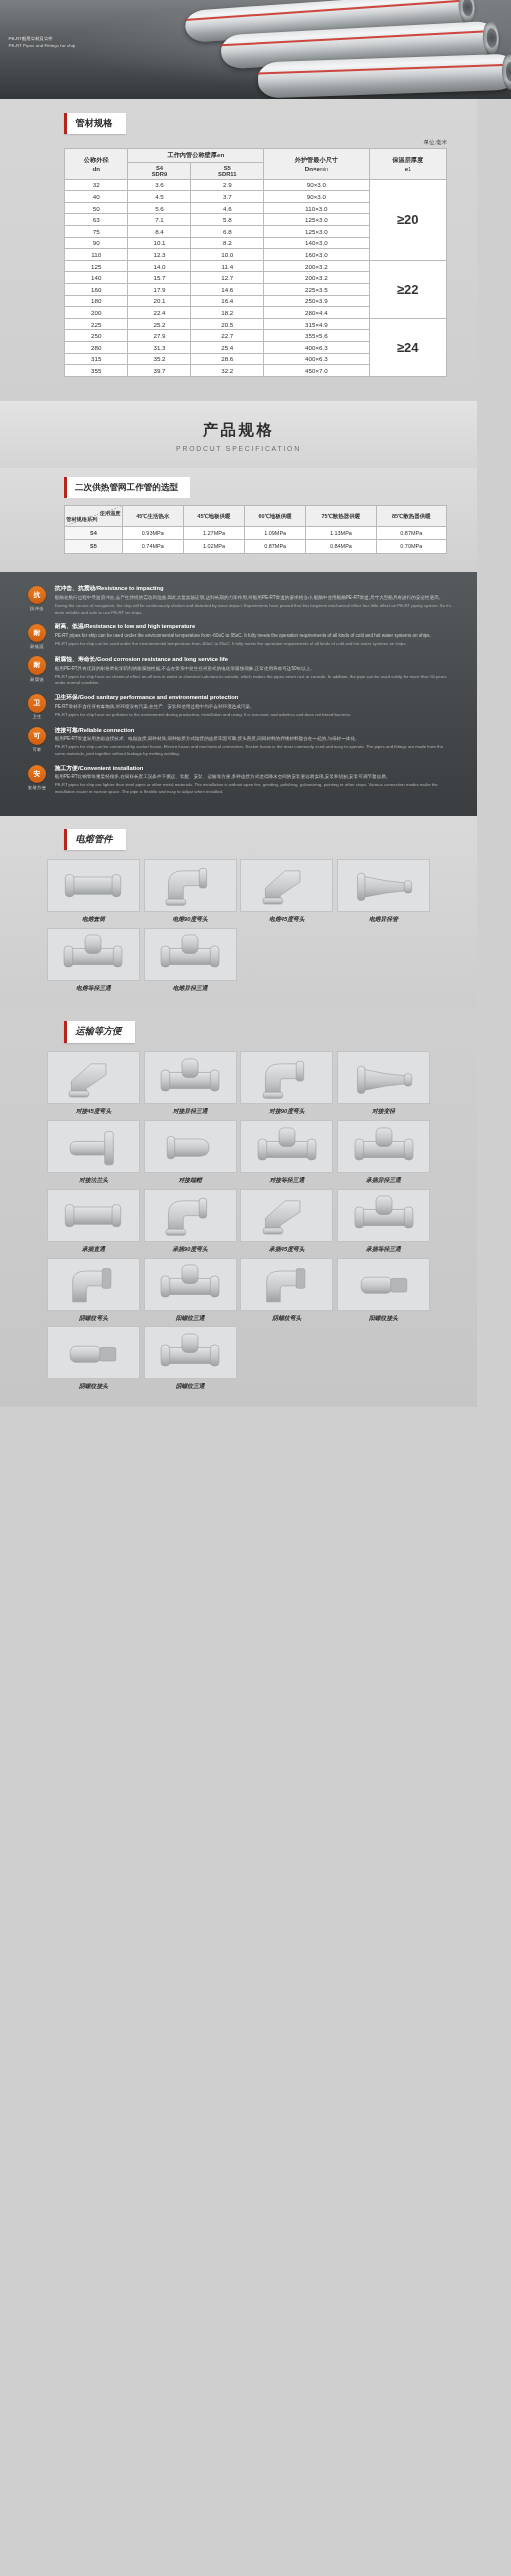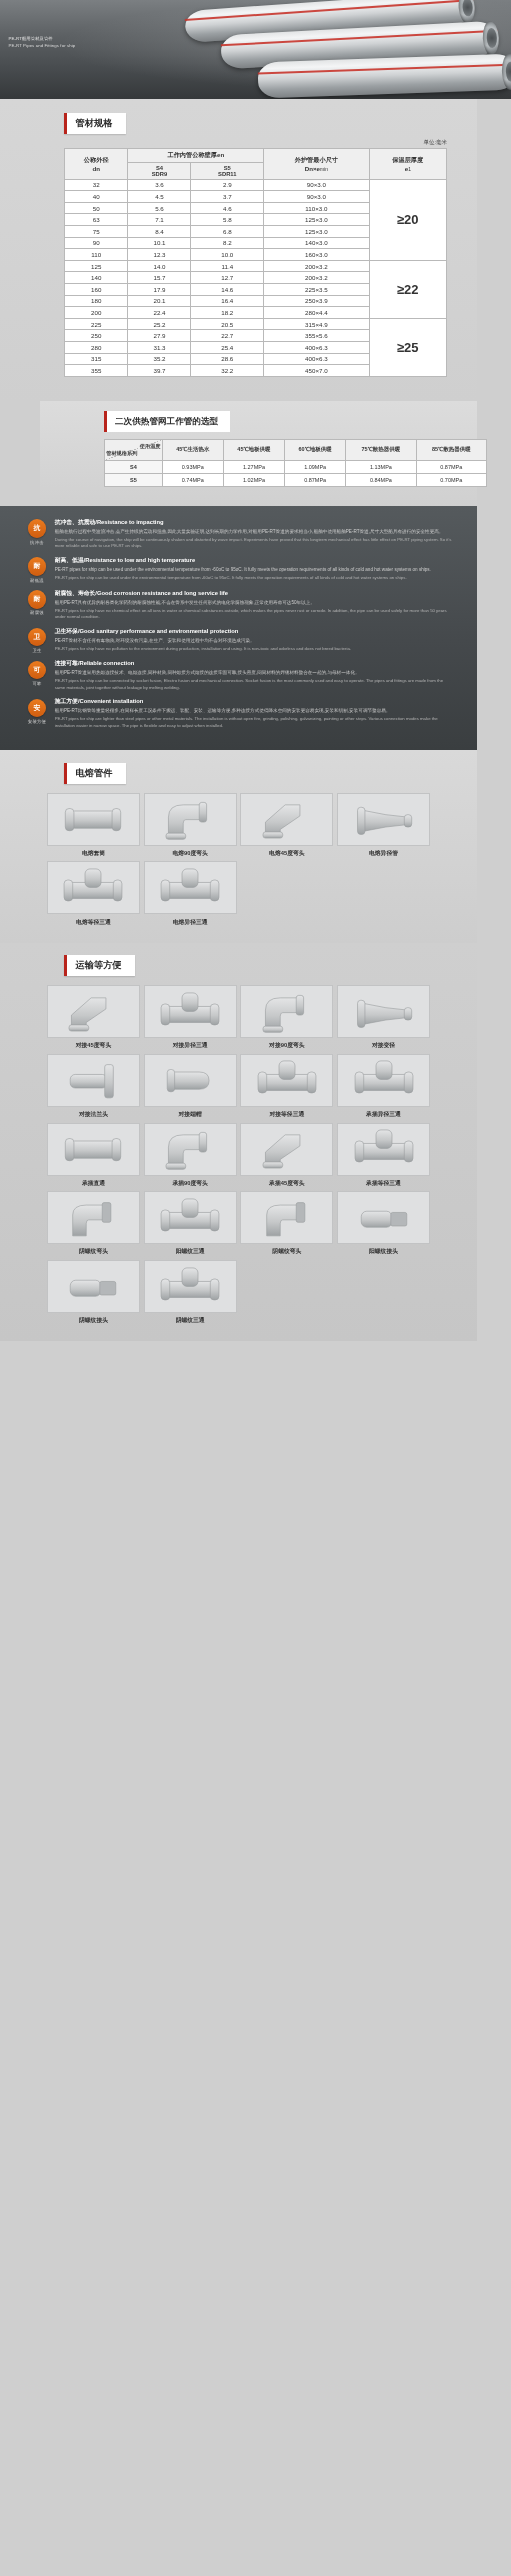--- a/index.html
+++ b/index.html
@@ -100,21 +100,20 @@
     padding: 18.5px 0 16px 0;
     text-align: center;
   }
   .prod-cn { font-size: 15.4px; font-weight: bold; letter-spacing: 2.5px; color: #2f2f2f; }
   .prod-en { font-size: 6.8px; letter-spacing: 1.8px; color: #6c6c6c; margin-top: 3.7px; }
 
   
   .sec-second {
     background: linear-gradient(180deg,#dcdcdc 0%, #d0d0d0 100%);
     padding: 9.9px 0 18.5px 0;
-    margin-left: 40px;
   }
   .hdr2 {
     margin-left: 64px; display: inline-block;
     background: #fff; border-left: 3.1px solid #b8241c;
     padding: 4.3px 12.3px 4.3px 8px;
     font-size: 8.6px; font-weight: bold; color: #2b2b2b;
   }
   table.sel {
     width: 383px; margin: 7.4px 0 0 64px;
     border-collapse: collapse; background: #fff; font-size: 5.5px;
@@ -154,20 +153,21 @@
   .feat .blabel { font-size: 4.3px; color: #d8d8d8; letter-spacing: 0.3px; }
   .feat .body { flex: 1; padding-left: 3.7px; }
   .feat .ftitle { font-size: 5.8px; font-weight: bold; color: #ffffff; margin-bottom: 1.8px; }
   .feat .fcn { font-size: 4.6px; line-height: 6.8px; color: #cdcdcd; }
   .feat .fen { font-size: 4.3px; line-height: 6.5px; color: #b3b3b3; margin-top: 1.2px; }
 
   
   .sec-gal {
     background: linear-gradient(180deg,#d9d9d9 0%, #cdcdcd 100%);
     padding: 12.3px 0 16px 0;
+    font-style: italic;
   }
   .sec-gal.alt { background: linear-gradient(180deg,#cfcfcf 0%, #c6c6c6 100%); }
   .gal-grid {
     width: 383px; margin: 8.6px auto 0 auto;
     display: grid; grid-template-columns: repeat(4, 1fr);
     gap: 3.7px 3.7px;
   }
   .cell { text-align: center; }
   .thumb {
     height: 53px; background: #dfe0e1;
@@ -314,21 +314,21 @@
             <td>200</td>
             <td>22.4</td>
             <td>18.2</td>
             <td>280×4.4</td>
           </tr>
           <tr>
             <td>225</td>
             <td>25.2</td>
             <td>20.5</td>
             <td>315×4.9</td>
-            <td class="insul" rowspan="5">≥25</td>
+            <td class="insul" rowspan="5">≥24</td>
           </tr>
           <tr>
             <td>250</td>
             <td>27.9</td>
             <td>22.7</td>
             <td>355×5.6</td>
           </tr>
           <tr>
             <td>280</td>
             <td>31.3</td>
@@ -344,20 +344,24 @@
           <tr>
             <td>355</td>
             <td>39.7</td>
             <td>32.2</td>
             <td>450×7.0</td>
           </tr>
         </tbody>
     </table>
   </div>
 
+  <div class="sec-prod">
+    <div class="prod-cn">产品规格</div>
+    <div class="prod-en">PRODCUT SPECIFICATION</div>
+  </div>
 
   <div class="sec-second">
     <div class="hdr2">二次供热管网工作管的选型</div>
     <table class="sel">
       <thead>
         <tr>
           <th class="corner">
             <span class="slash"></span>
             <span class="top">使用温度</span>
             <span class="bot">管材规格系列</span>

